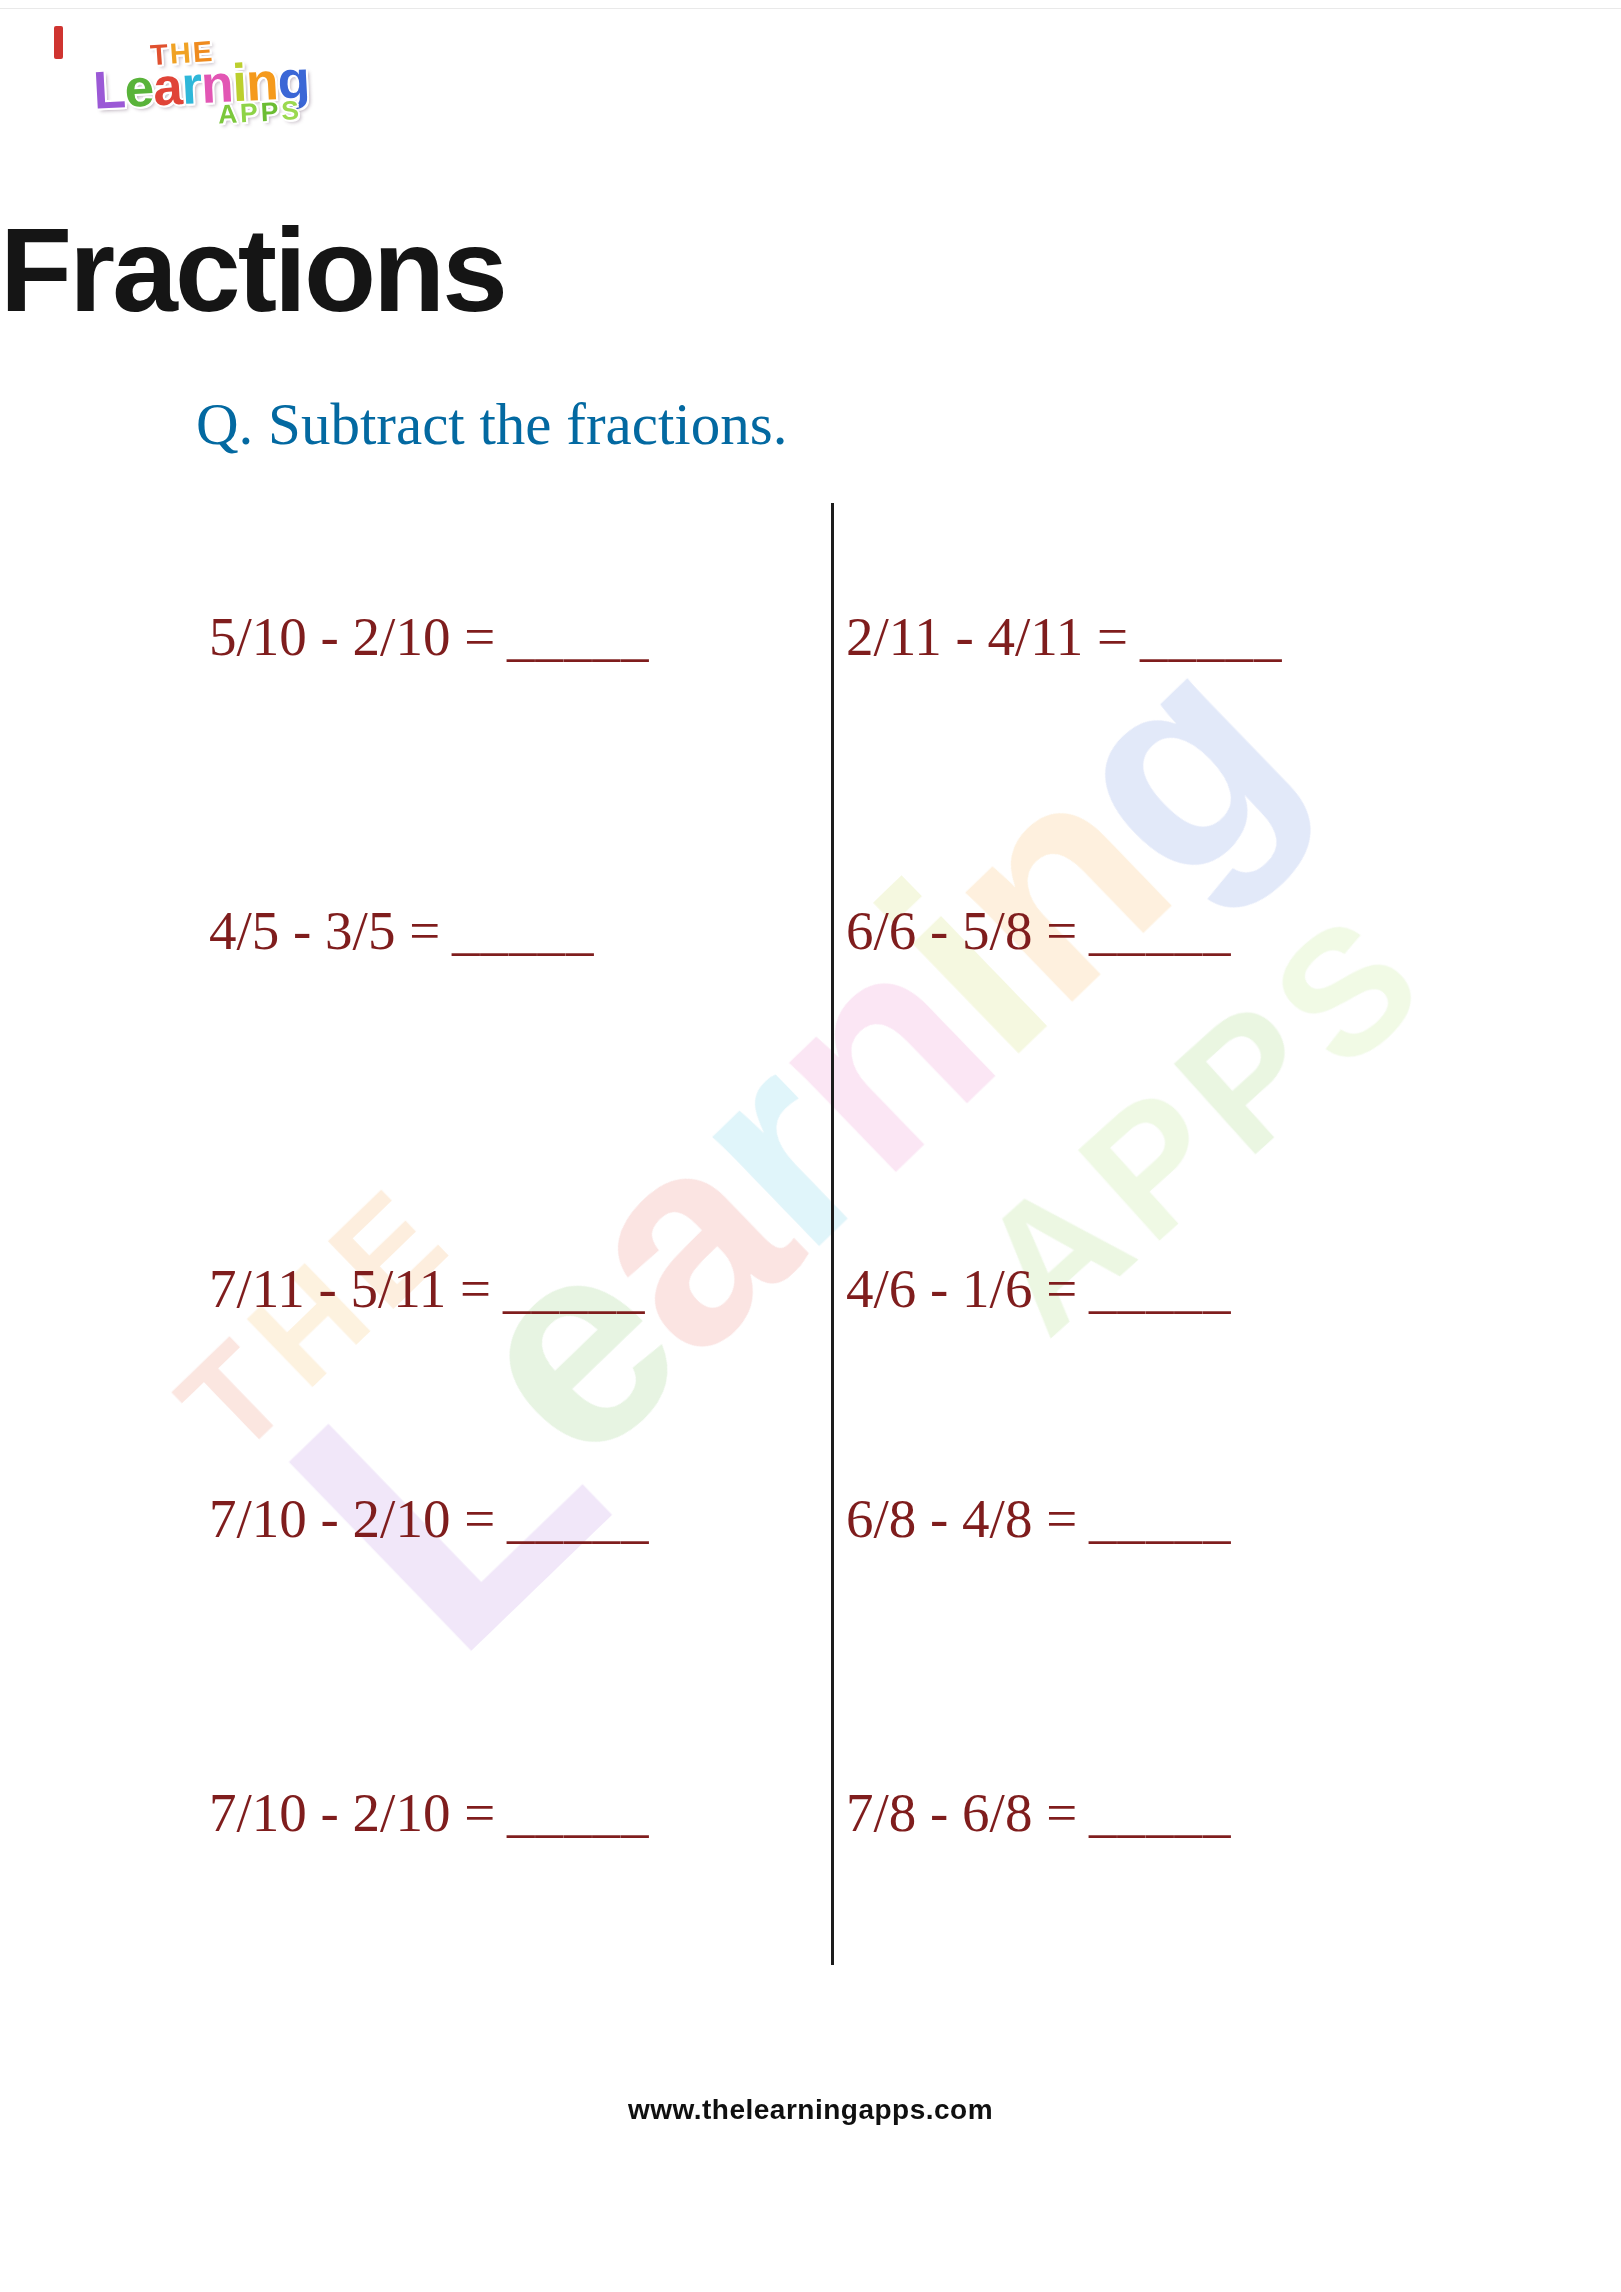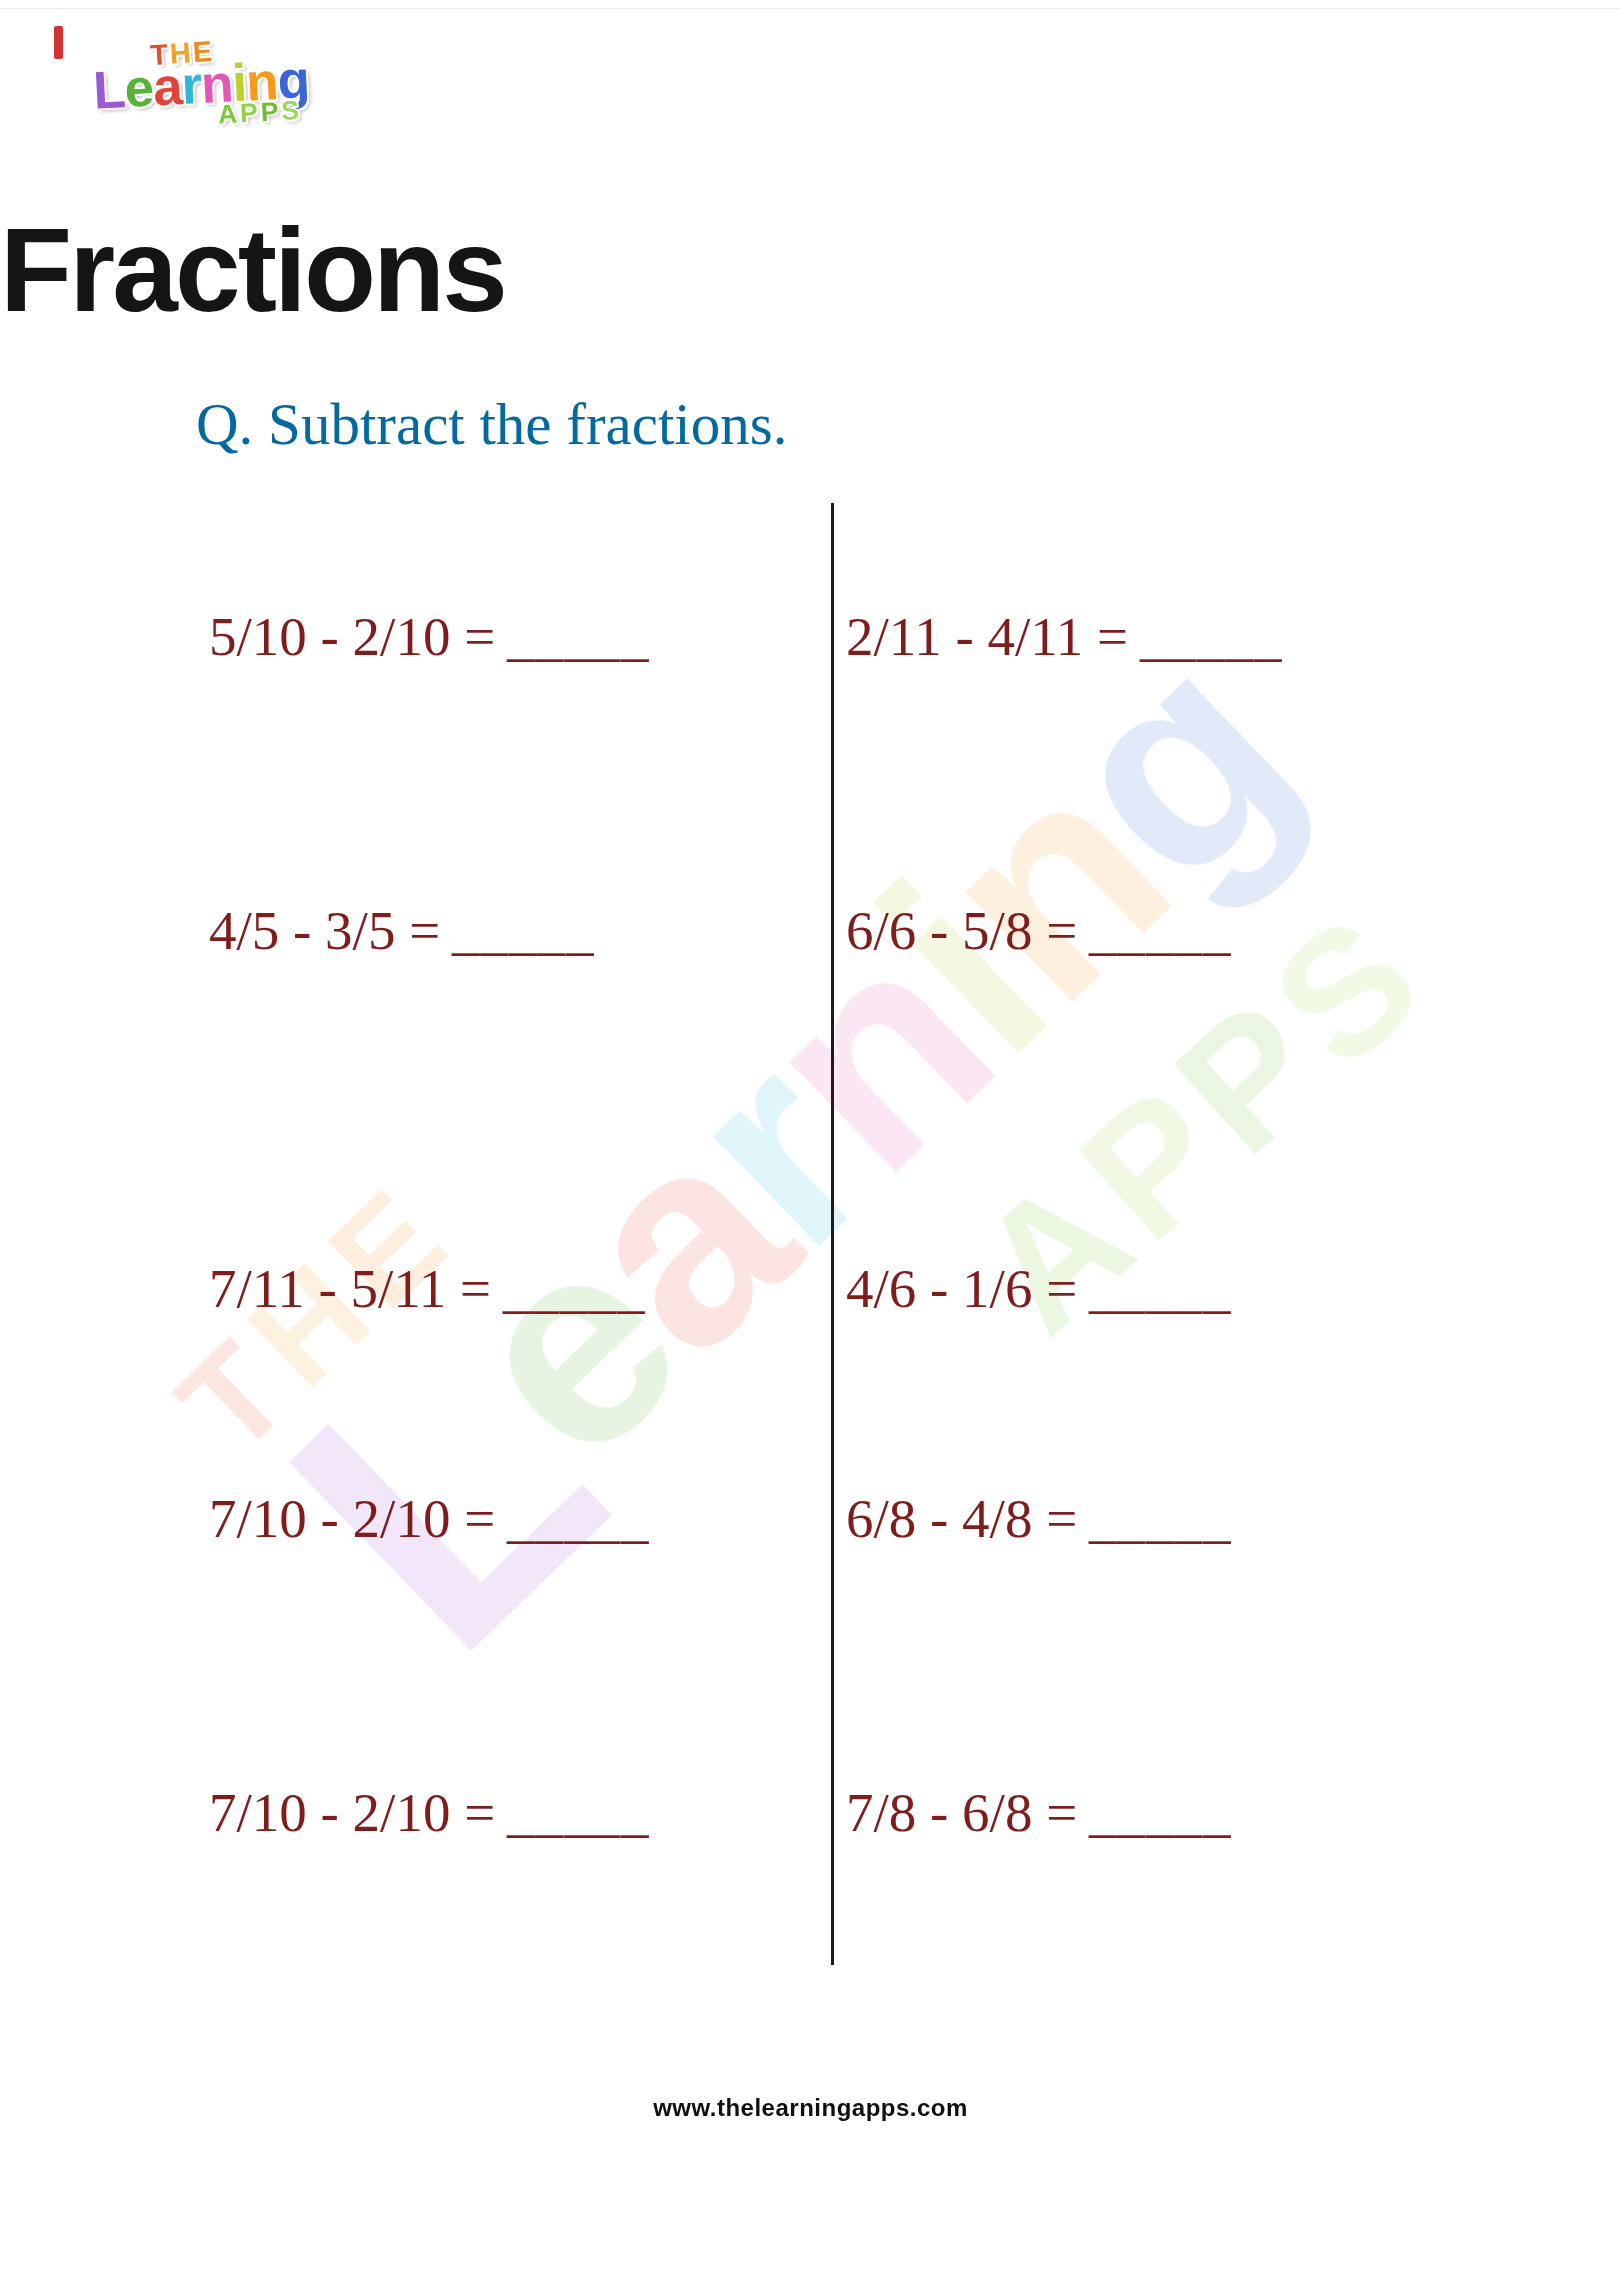--- a/index.html
+++ b/index.html
@@ -39,21 +39,21 @@
   
   .divider{position:absolute;left:831px;top:503px;width:2.9px;height:1462px;background:#1c1c1c;z-index:2;}
   .prob{position:absolute;height:98px;line-height:98px;z-index:2;
     font-family:"Liberation Serif",serif;font-size:55px;color:#7f1d1d;white-space:nowrap;}
   .prob .blank{margin-left:11.8px;letter-spacing:1px;}
   .col-l{left:209px;}
   .col-r{left:846px;}
   .r1{top:588px;} .r2{top:882px;} .r3{top:1240px;} .r4{top:1470px;} .r5{top:1764px;}
 
   .footer{position:absolute;top:2094px;left:0;width:100%;text-align:center;
-    font-size:24px;font-weight:bold;letter-spacing:0.5px;color:#101010;z-index:2;}
+    font-size:28px;font-weight:bold;letter-spacing:0.5px;color:#101010;z-index:2;}
 </style>
 </head>
 <body>
 
 <div class="top-hairline"></div>
 <div class="red-dash"></div>
 
 <div class="logo">
   <div class="the"><span style="color: rgb(224, 81, 47);">T</span><span style="color: rgb(240, 162, 36);">H</span><span style="color: rgb(239, 139, 31);">E</span></div>
   <div class="learning"><span style="color: rgb(155, 89, 214);">L</span><span style="color: rgb(89, 179, 58);">e</span><span style="color: rgb(224, 68, 56);">a</span><span style="color: rgb(47, 183, 217);">r</span><span style="color: rgb(226, 86, 180);">n</span><span style="color: rgb(188, 207, 46);">i</span><span style="color: rgb(245, 154, 28);">n</span><span style="color: rgb(59, 103, 214);">g</span></div>

